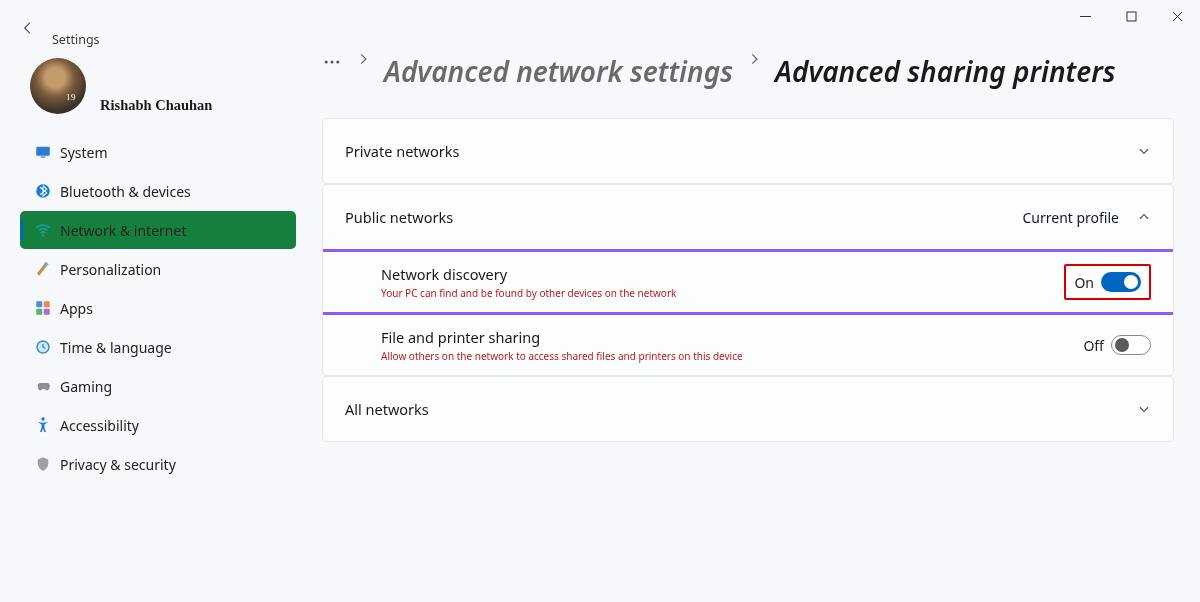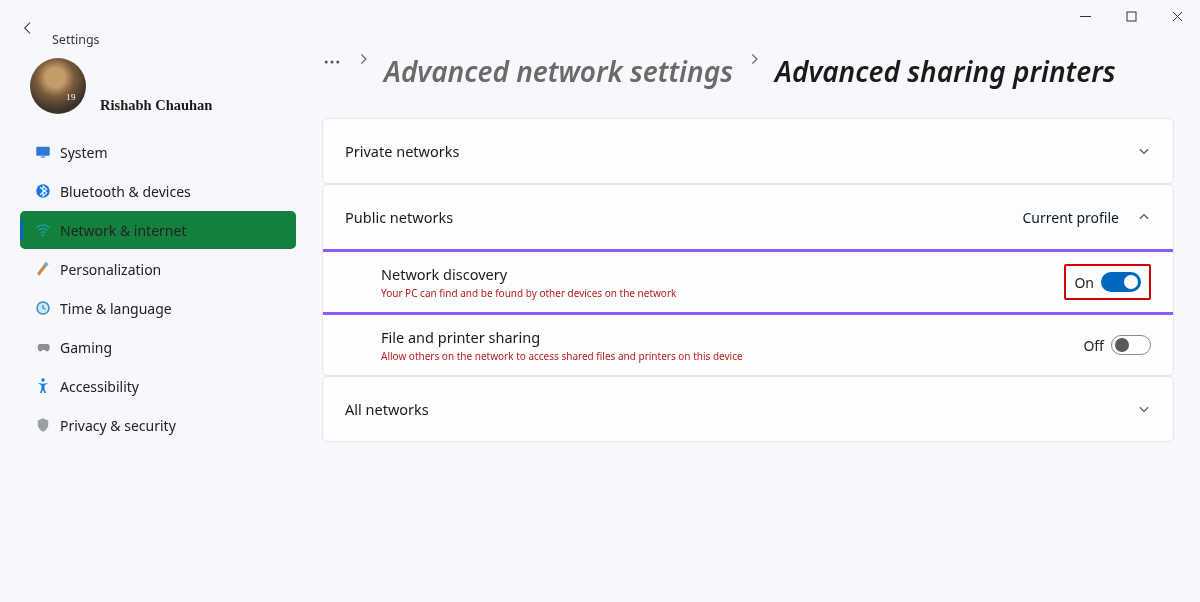--- a/index.html
+++ b/index.html
@@ -268,20 +268,31 @@
         <span class="nav-icon">
           <svg viewBox="0 0 24 24">
               <path d="M4 18l3 3 10-13-3-3z" fill="#c98a4b"></path>
               <rect x="14" y="3" width="5" height="5" transform="rotate(45 16 5)" fill="#7aa9d6"></rect>
             </svg>
         </span>
         <span>Personalization</span>
       </li>
       <li class="nav-item">
         <span class="nav-icon">
+          <svg viewBox="0 0 24 24">
+              <rect x="3" y="3" width="8" height="8" rx="1" fill="#4f8ed0"></rect>
+              <rect x="13" y="3" width="8" height="8" rx="1" fill="#e88b4e"></rect>
+              <rect x="3" y="13" width="8" height="8" rx="1" fill="#58b368"></rect>
+              <rect x="13" y="13" width="8" height="8" rx="1" fill="#b06cc9"></rect>
+            </svg>
+        </span>
+        <span>Apps</span>
+      </li>
+      <li class="nav-item">
+        <span class="nav-icon">
           <svg viewBox="0 0 24 24" fill="none">
               <circle cx="12" cy="12" r="8" stroke="#3a8fbf" stroke-width="2" fill="#cfe7f4"></circle>
               <path d="M12 8v4l3 2" stroke="#3a8fbf" stroke-width="1.8"></path>
             </svg>
         </span>
         <span>Time &amp; language</span>
       </li>
       <li class="nav-item">
         <span class="nav-icon">
           <svg viewBox="0 0 24 24" fill="#8a8f98">

